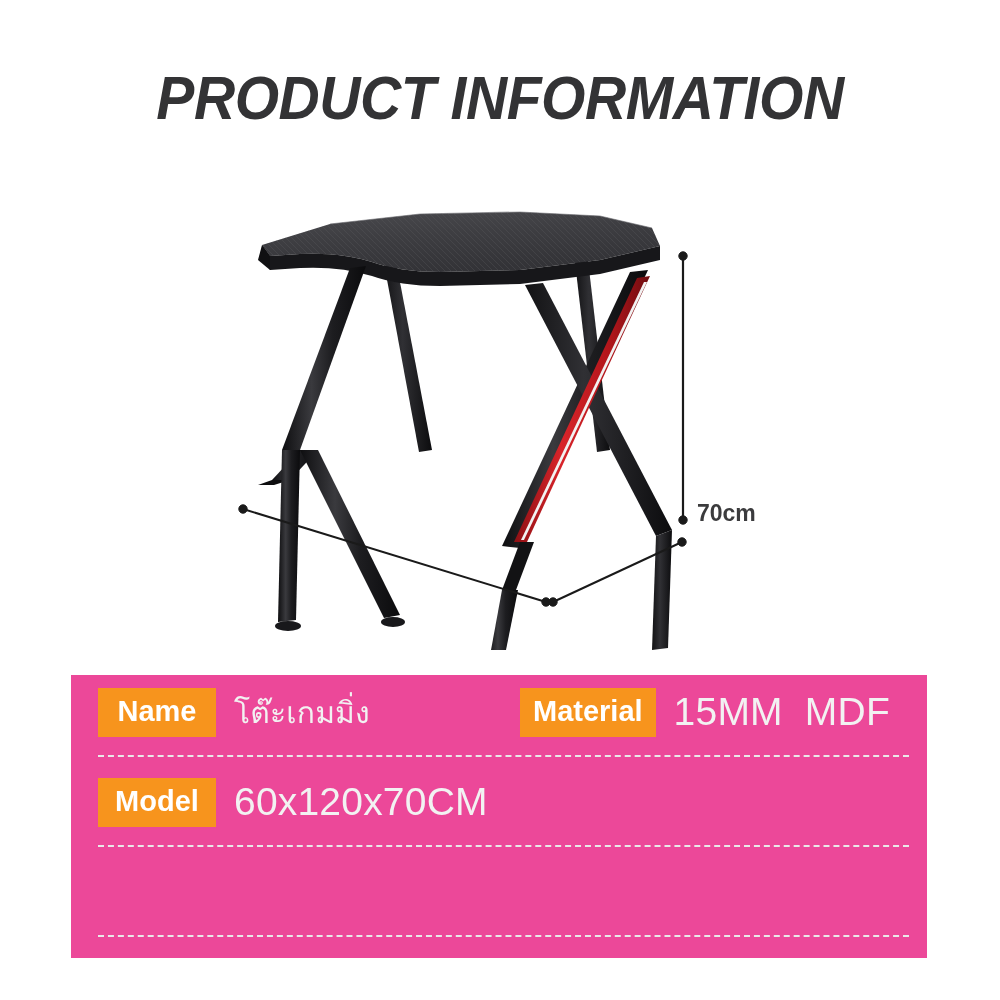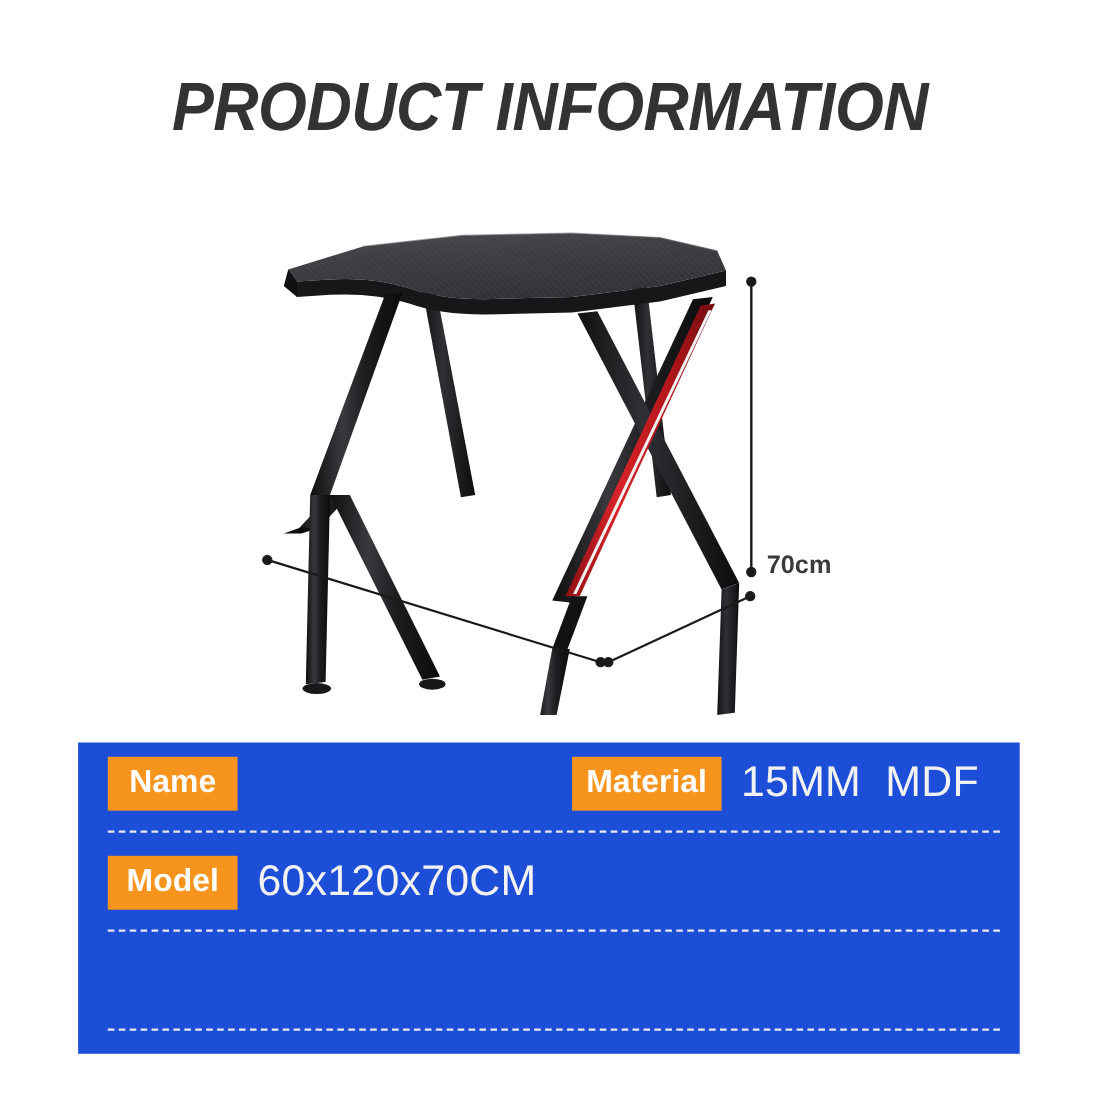--- a/index.html
+++ b/index.html
@@ -56,21 +56,21 @@
   #dim-label-width  { left: 330px; top: 557px; }
   #dim-label-depth  { left: 623px; top: 573px; }
 
   
   #spec-panel {
     position: absolute;
     left: 71px;
     top: 675px;
     width: 856px;
     height: 283px;
-    background: #1d4ed8;
+    background: #ec4899;
     box-sizing: border-box;
     padding: 0;
   }
   .spec-row {
     position: relative;
     height: 90px;
     box-sizing: border-box;
   }
   .spec-row-inner {
     position: absolute;
@@ -255,20 +255,21 @@
   <div class="dim-label" id="dim-label-width">120cm</div>
   <div class="dim-label" id="dim-label-depth">60cm</div>
 </div>
 
 <div id="spec-panel">
 
   <div class="spec-row">
     <div class="spec-row-inner">
       <div class="spec-cell first">
         <span class="badge w-name">Name</span>
+        <span class="spec-value thai">โต๊ะเกมมิ่ง</span>
       </div>
       <div class="spec-cell second">
         <span class="badge w-material">Material</span>
         <span class="spec-value">15MM  MDF</span>
       </div>
     </div>
     <div class="spec-sep"></div>
   </div>
 
   <div class="spec-row">

